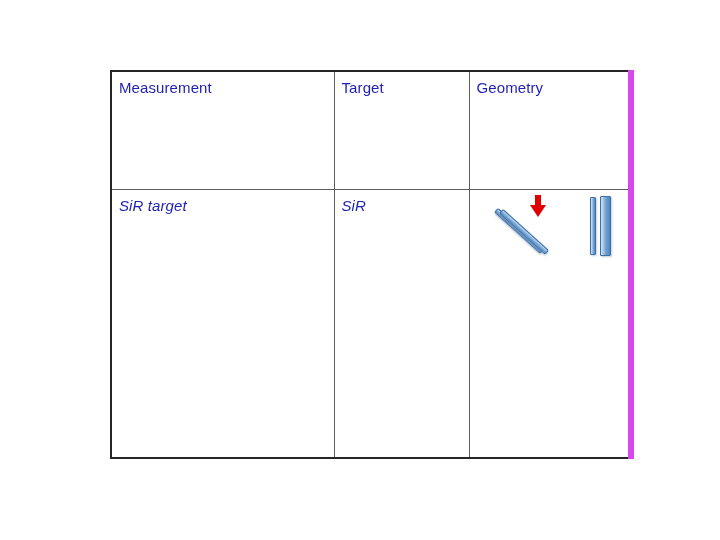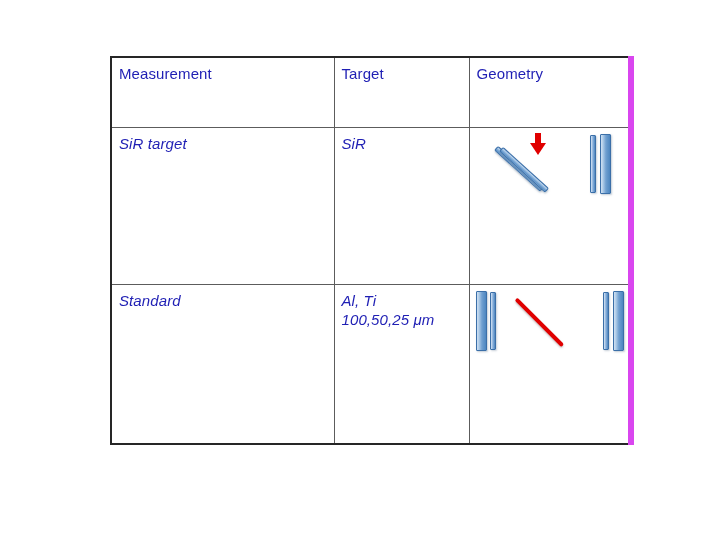--- a/index.html
+++ b/index.html
@@ -18,21 +18,21 @@
   #slide {
     position: absolute;
     inset: 0;
     background: #ffffff;
   }
 
   
   #geom-table {
     position: absolute;
     left: 110px;
-    top: 56px;
+    top: 70px;
     width: 520px;
     height: 389px;
     border-collapse: collapse;
     table-layout: fixed;
     background: #fca5a5;
     border: 2px solid #262626;
   }
   #geom-table td {
     border: 1px solid #5c5c5c;
     padding: 0;
@@ -188,36 +188,18 @@
               <div class="head"></div>
             </div>
 
             <div class="bar bar-thin" style="left:120px; top:7px; height:56px;"></div>
             <div class="bar bar-wide" style="left:130px; top:6px; height:58px;"></div>
           </div>
         </td>
       </tr>
 
 
-      <tr class="data-row">
-        <td>
-          <div class="cell-text">Standard</div>
-        </td>
-        <td>
-          <div class="cell-text">Al, Ti</div>
-          <div class="cell-text sub">100,50,25 μm</div>
-        </td>
-        <td>
-          <div class="geom-canvas">
-            <div class="bar bar-wide" style="left:6px; top:6px; height:58px;"></div>
-            <div class="bar bar-thin" style="left:20px; top:7px; height:56px;"></div>
-            <div class="diag diag-red" style="left:46px; top:12px; width:66px; transform: rotate(45deg);"></div>
-            <div class="bar bar-thin" style="left:133px; top:7px; height:56px;"></div>
-            <div class="bar bar-wide" style="left:143px; top:6px; height:58px;"></div>
-          </div>
-        </td>
-      </tr>
 
 
     </tbody>
   </table>
 
 </div>
 
 </body></html>

